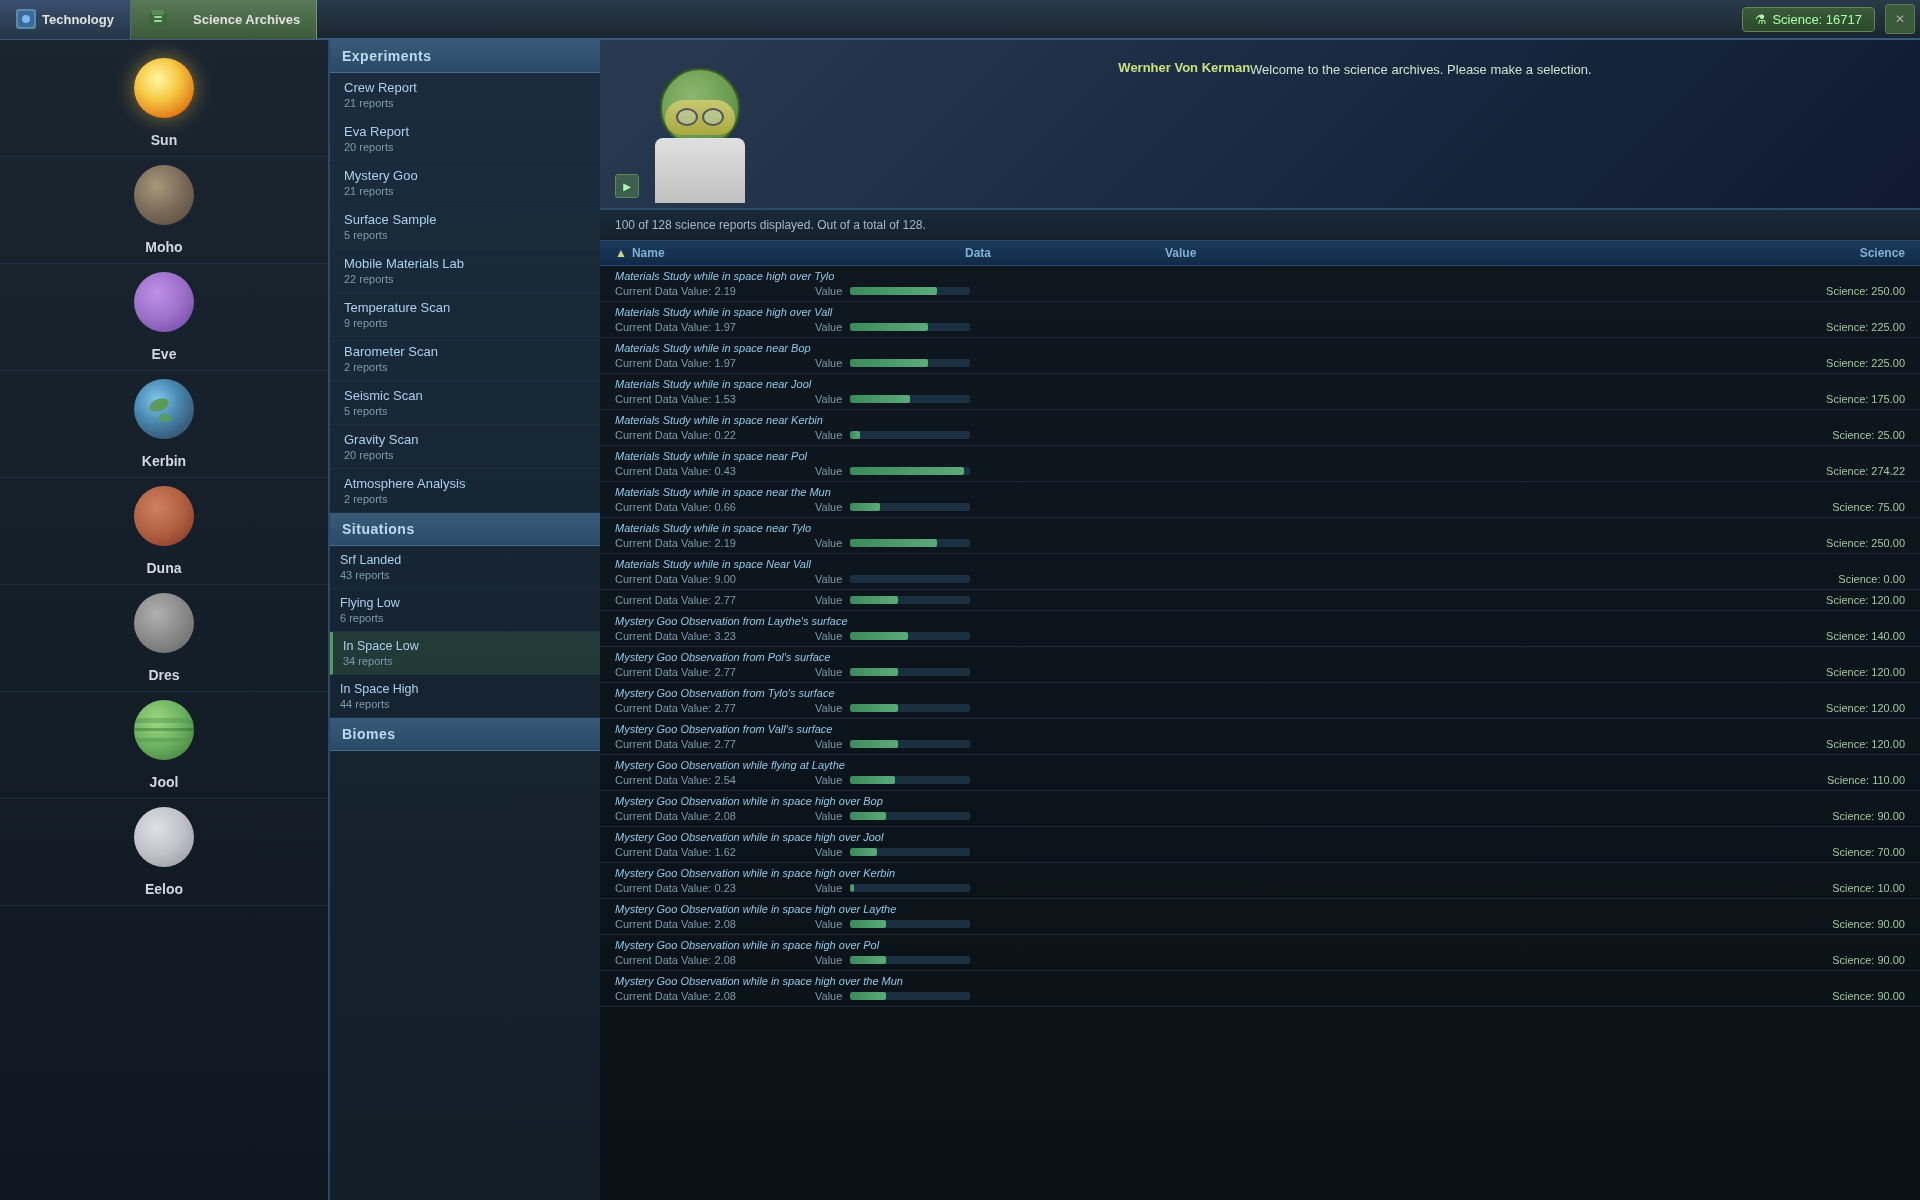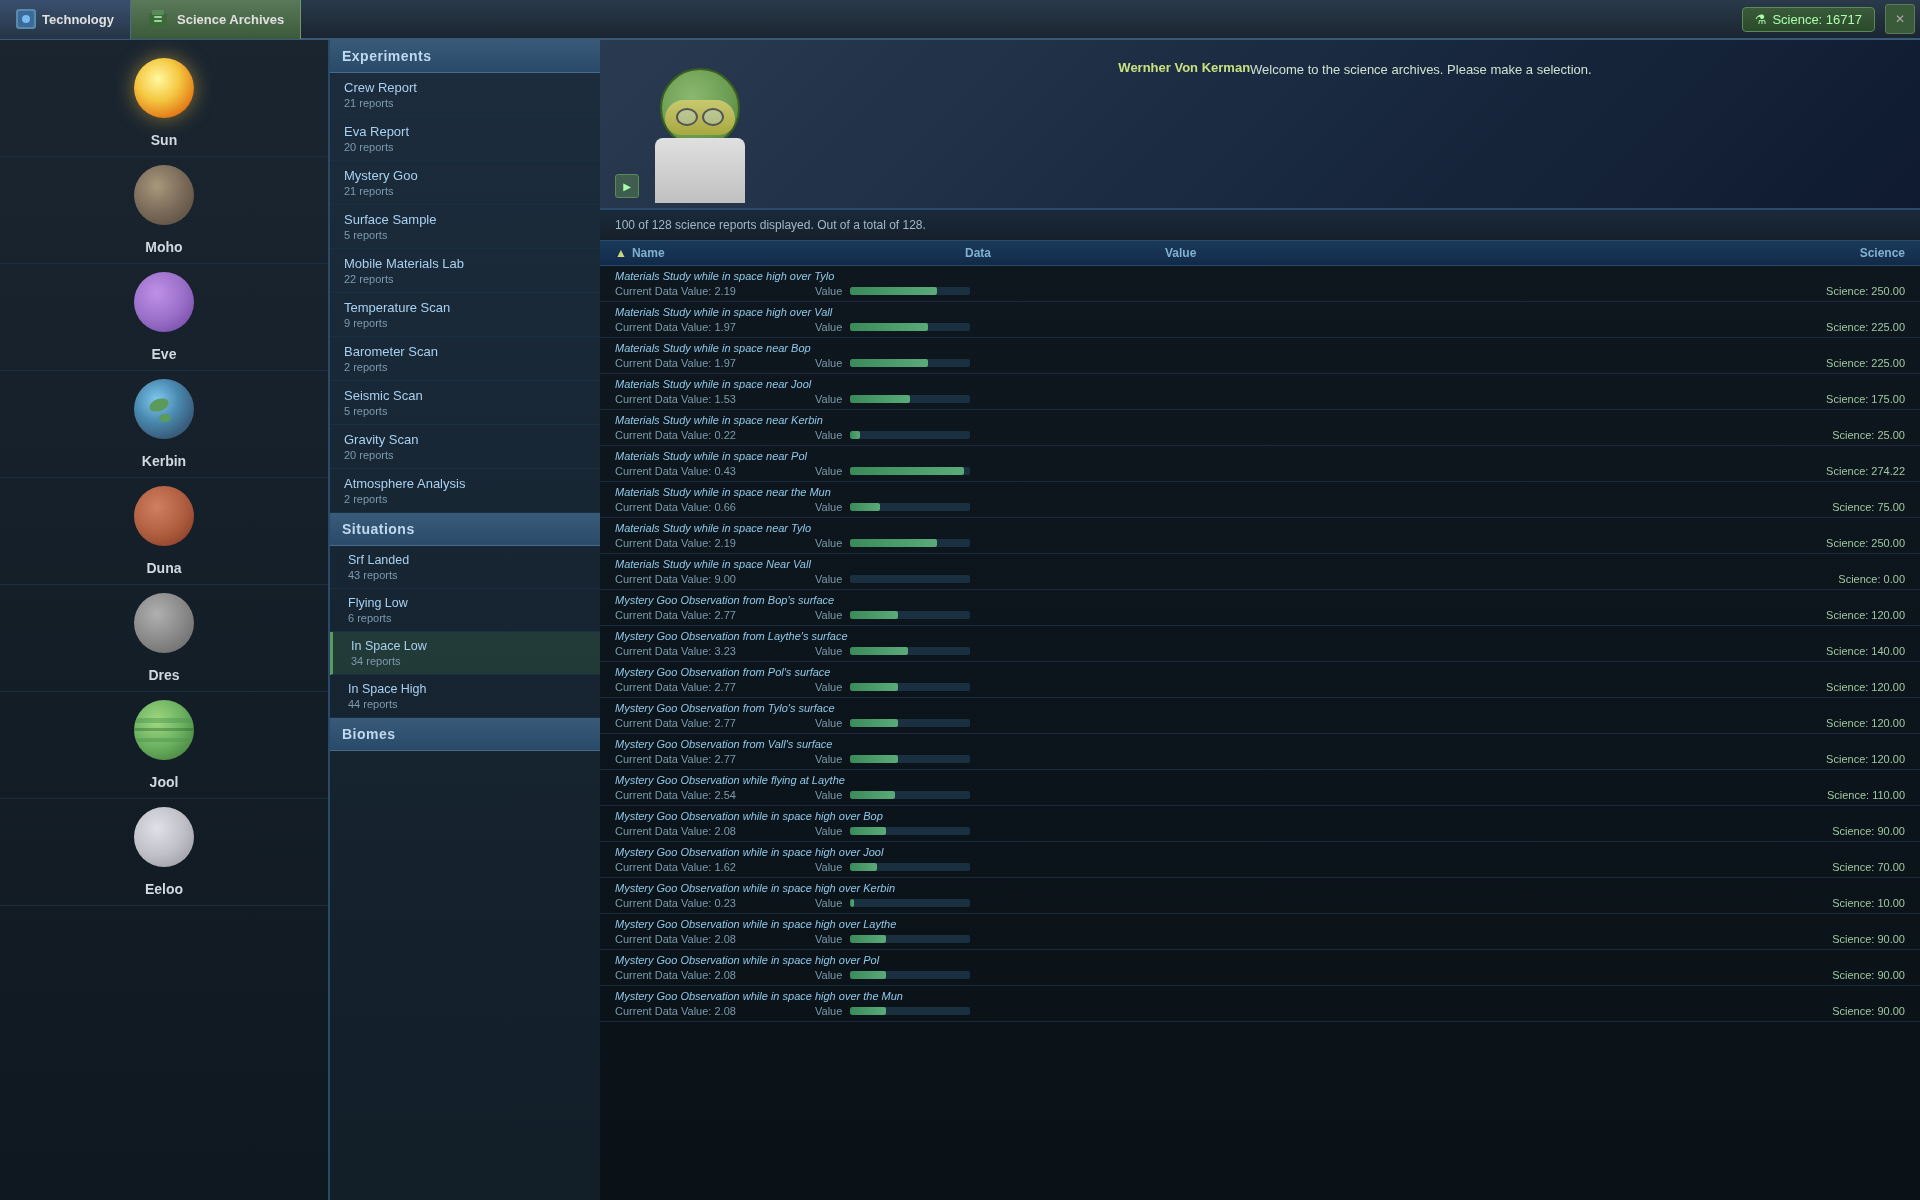--- a/index.html
+++ b/index.html
@@ -40,21 +40,21 @@
       border-radius: 3px;
     }
     .tab-science-archives {
       display: flex;
       align-items: center;
       height: 40px;
       padding: 0 16px;
       background: linear-gradient(180deg, #5a7a5a 0%, #3a5a3a 100%);
       border-right: 1px solid #6a9a6a;
       cursor: pointer;
-      gap: 8px;
+      gap: 24px;
     }
     .tab-label {
       color: #e0e0e0;
       font-size: 13px;
       font-weight: bold;
     }
     .science-counter {
       margin-left: auto;
       margin-right: 10px;
       background: linear-gradient(180deg, #3a5a3a, #2a4a2a);
@@ -140,21 +140,21 @@
     .experiment-count {
       color: #7a9ab0;
       font-size: 11px;
       margin-top: 2px;
     }
 
     .situations-section {
       margin-top: 0;
     }
     .situation-item {
-      padding: 7px 18px;
+      padding: 7px 10px;
       cursor: pointer;
       border-bottom: 1px solid #1a3040;
     }
     .situation-item.active {
       background: rgba(80,150,80,0.2);
       border-left: 3px solid #5a9a5a;
     }
     .situation-name {
       color: #a8d0f0;
       font-size: 12.5px;
@@ -648,21 +648,20 @@
       <div class="detail-value-bar">
         <span>Value</span>
         <div class="value-bar-bg">
           <div class="value-bar-fill" style="width:0%;"></div>
         </div>
       </div>
       <span class="detail-science">Science: 0.00</span>
     </div>
   </div>
       <div class="science-row">
-    <span class="science-row-title">Mystery Goo Observation from Bop's surface</span>
     <div class="science-row-details">
       <span class="detail-data-val">Current Data Value: 2.77</span>
       <div class="detail-value-bar">
         <span>Value</span>
         <div class="value-bar-bg">
           <div class="value-bar-fill" style="width:40%;"></div>
         </div>
       </div>
       <span class="detail-science">Science: 120.00</span>
     </div>

